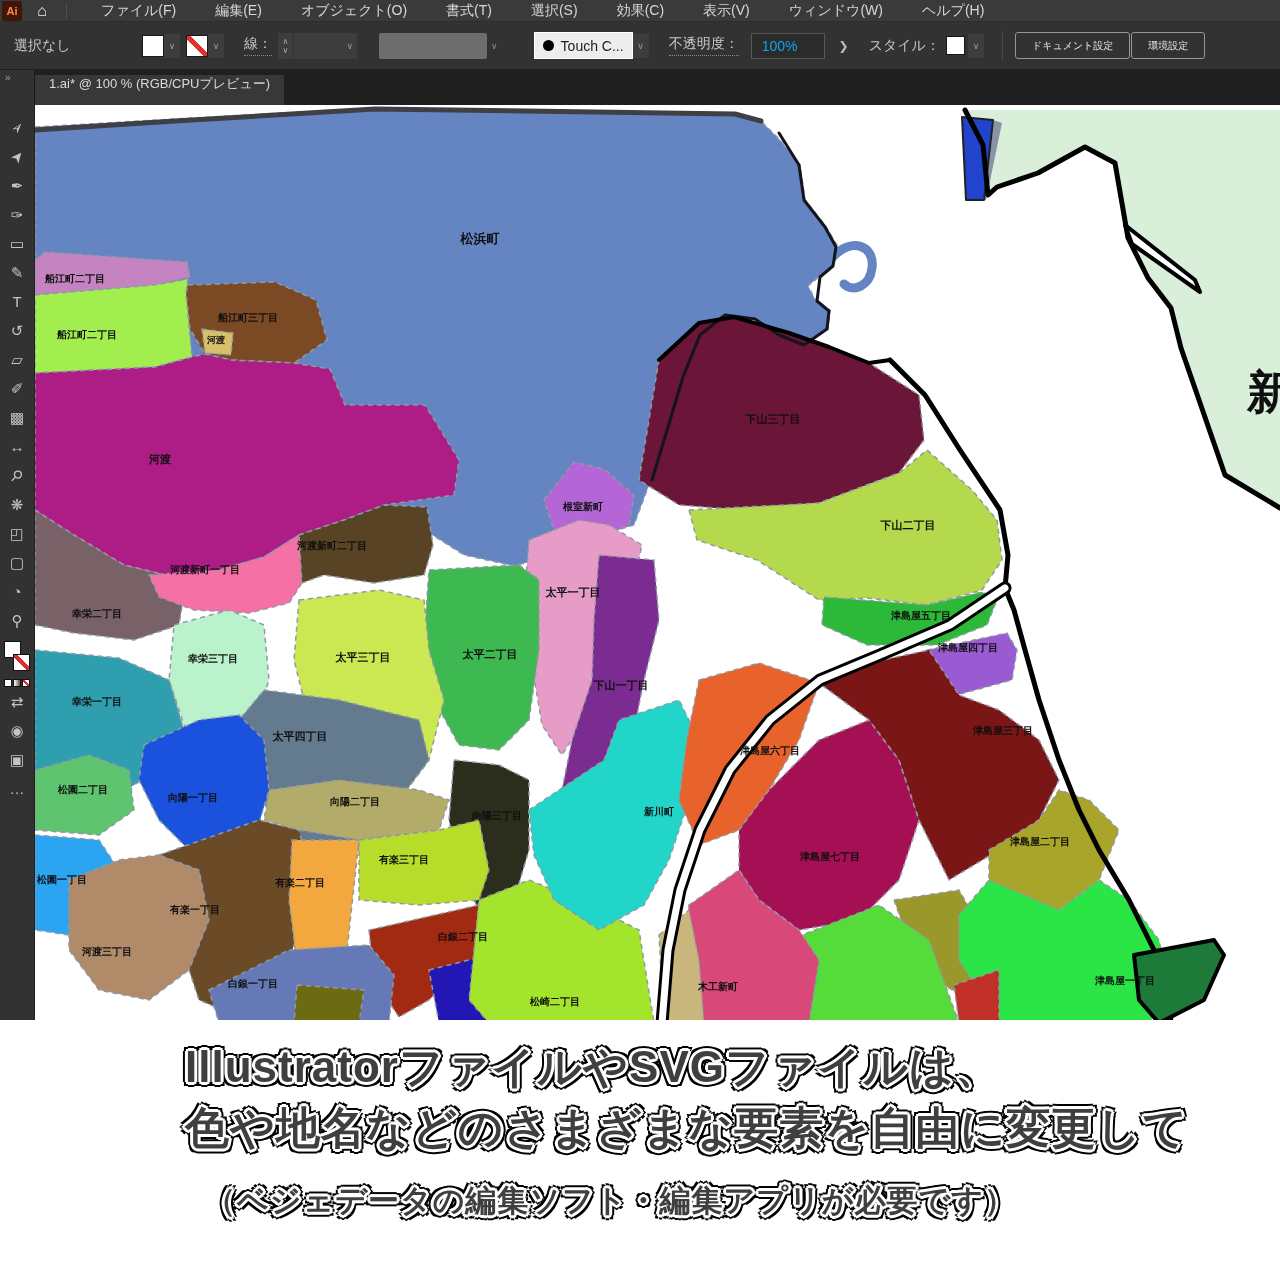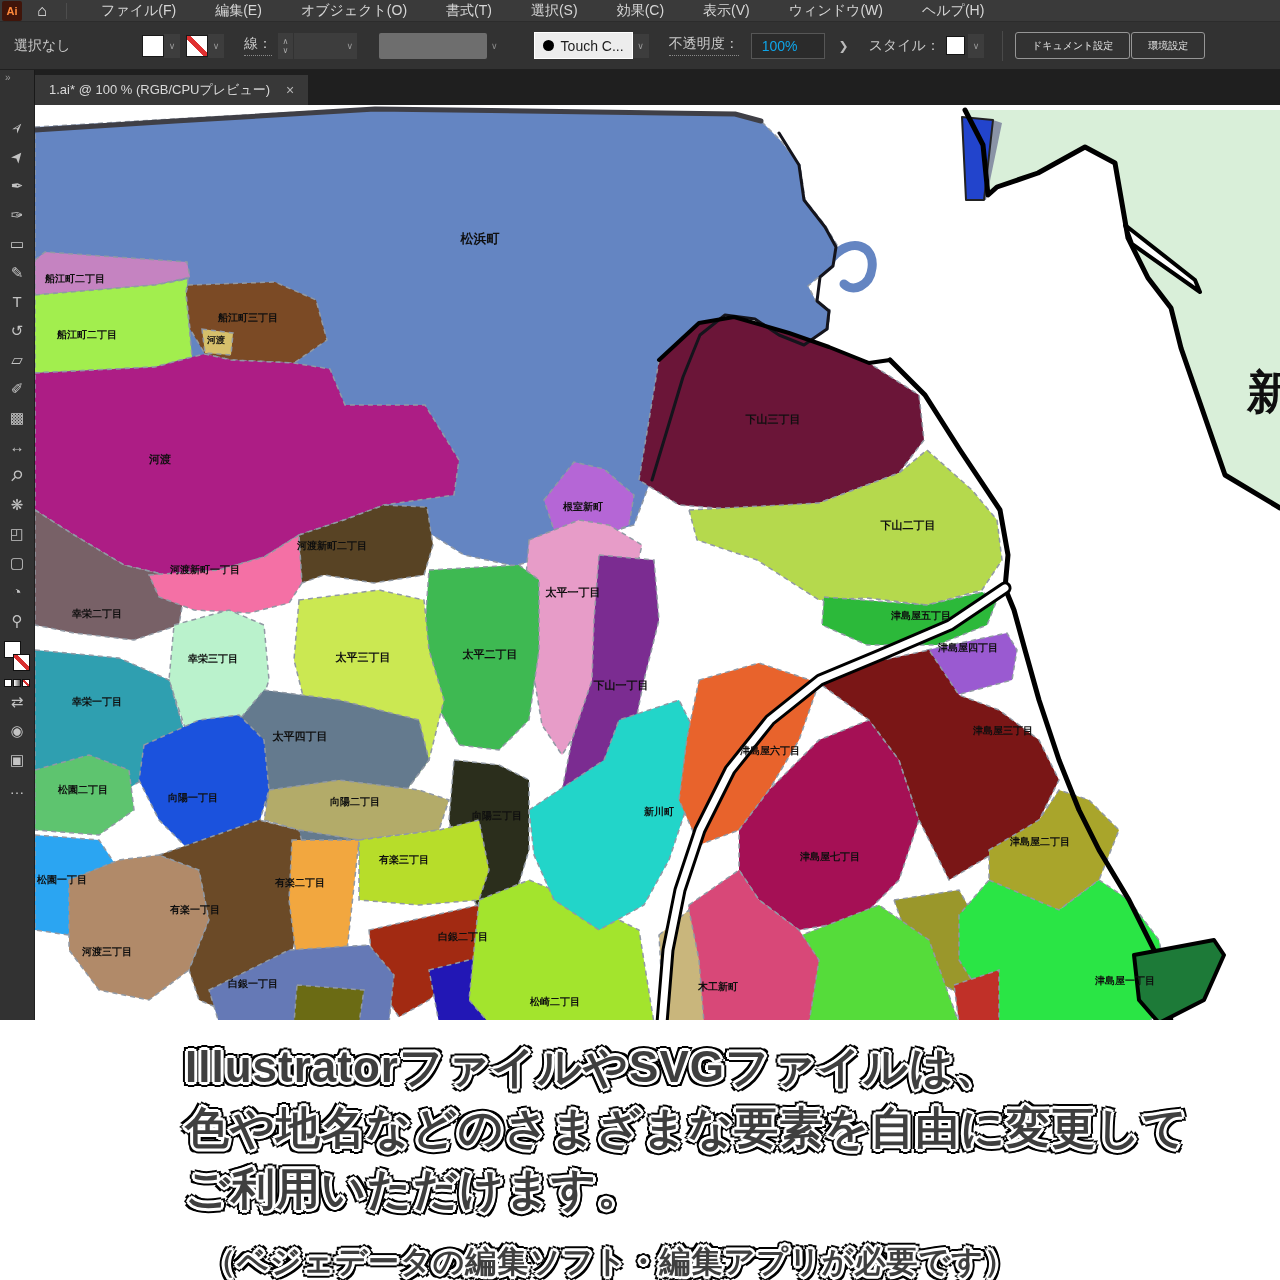--- a/index.html
+++ b/index.html
@@ -44,21 +44,21 @@
   .vsep { width:1px; height:30px; background:#4a4a4a; margin:0 12px; }
   .cb-btn { height:27px; border:1px solid #969696; border-radius:3px; color:#e4e4e4; background:transparent;
     font-size:10px; padding:0 16px; display:inline-flex; align-items:center; }
   .cb-btn + .cb-btn { margin-left:1px;text-align:center; }
 
   
   .tab-bar { height:35px; background:#1f1f1f; display:flex; align-items:flex-end; }
   .tab-stub { width:35px; height:35px; background:#323232; border-right:1px solid #191919;
     color:#9a9a9a; font-size:10px; padding:2px 0 0 5px; }
   .tab { height:30px; background:#383838; color:#d9d9d9; font-size:13px; display:flex;
-    align-items:center; padding:0 14px; gap:16px; }
+    align-items:flex-start; padding:0 14px; gap:16px;flex-direction:column; }
   .tab .close { color:#b5b5b5; font-size:14px; }
 
   
   .workspace { display:flex; height:915px; }
   .toolbar { width:35px; background:#323232; border-right:1px solid #202020; display:flex;
     flex-direction:column; align-items:center; padding-top:8px; }
   .tool { width:30px; height:29px; display:flex; align-items:center; justify-content:center;
     color:#c3c3c3; font-size:15px; }
   .tb-swatches { position:relative; width:26px; height:30px; margin-top:6px; }
   .tb-fill { position:absolute; left:0; top:0; width:17px; height:17px; background:#fff; border:1px solid #111; }
@@ -280,17 +280,16 @@
           <text x="1090" y="879" font-size="10" text-anchor="middle">津島屋一丁目</text>
           <text x="683" y="885" font-size="10" text-anchor="middle">木工新町</text>
           <text x="1212" y="303" font-size="46">新</text>
         </svg>
     </div>
   </div>
 
   <div class="caption">
     <div class="cap-line">IllustratorファイルやSVGファイルは、</div>
     <div class="cap-line">色や地名などのさまざまな要素を自由に変更して</div>
-    <div class="cap-line">ご利用いただけます。</div>
     <div class="cap-line small">（ベジェデータの編集ソフト・編集アプリが必要です）</div>
   </div>
 
 </div>
 
 </body></html>

